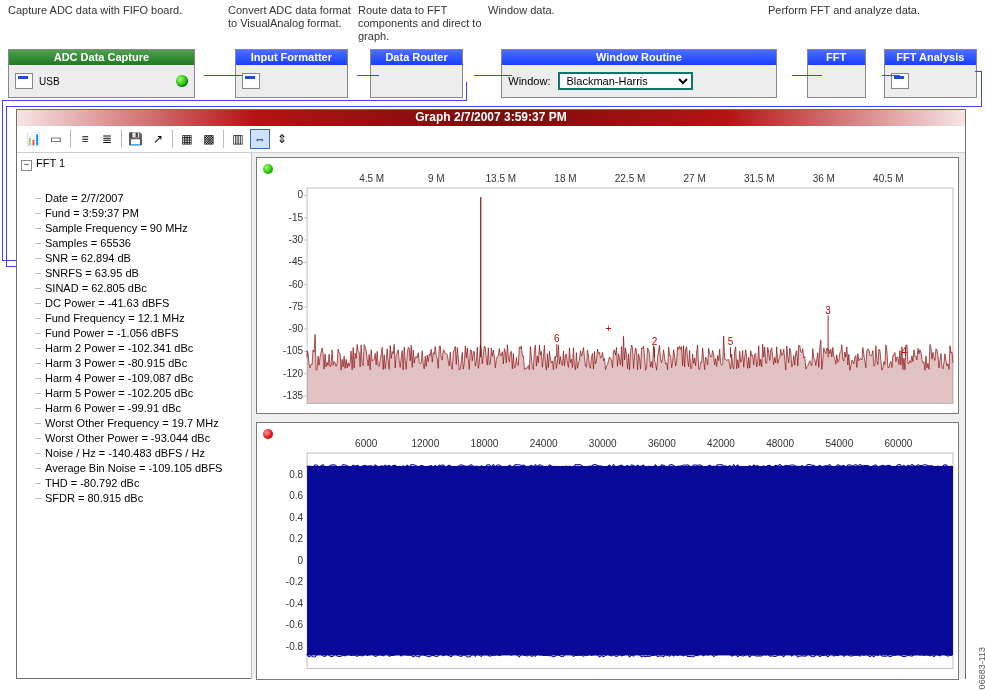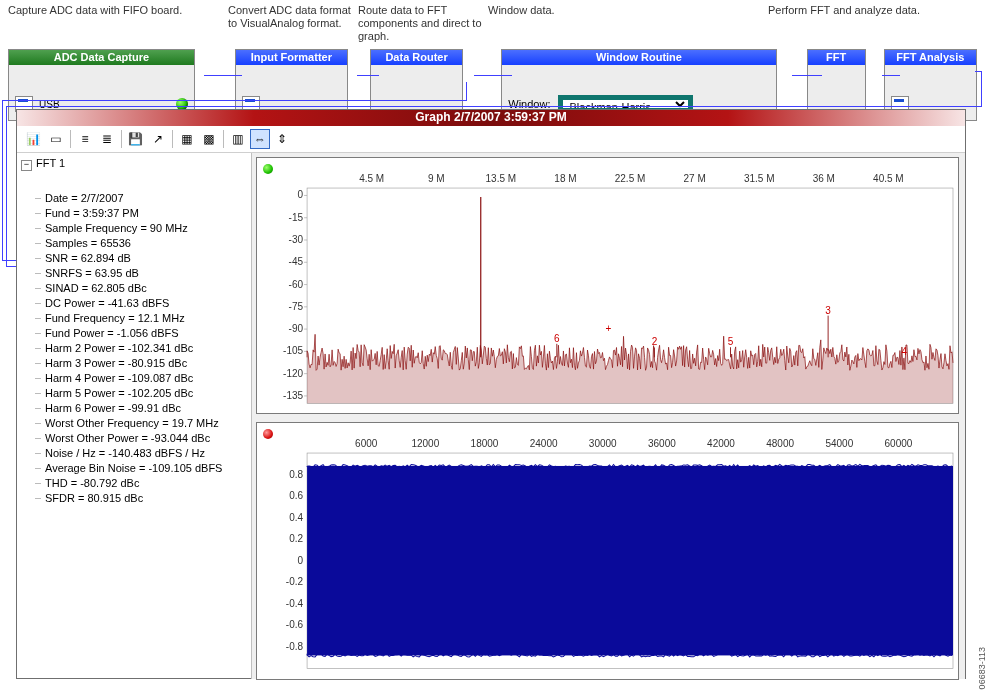--- a/index.html
+++ b/index.html
@@ -4,33 +4,33 @@
 <style>
 html,body{margin:0;padding:0;font-family:"Tahoma","Segoe UI",sans-serif;font-size:11px;color:#000;background:#fff;}
 .page{width:985px;height:691px;position:relative;box-sizing:border-box;padding:0 8px;}
 
 .labels-row{display:flex;height:45px;align-items:flex-start;padding-top:4px;}
 .lab{font-size:11px;color:#333;line-height:13px;}
 
 .blocks-row{display:flex;align-items:flex-start;height:55px;position:relative;}
 .block{border:1px solid #888;background:#ededed;box-sizing:border-box;position:relative;}
 .block-title{height:15px;font-size:11px;font-weight:bold;color:#fff;text-align:center;line-height:15px;}
-.block-body{display:flex;align-items:center;justify-content:flex-start;padding:4px 6px;height:24px;margin-top:23px;}
+.block-body{display:flex;align-items:center;justify-content:flex-start;padding:4px 6px;height:24px;}
 .block-chip{width:16px;height:14px;border:1px solid #888;background:#fff;display:inline-block;margin-right:6px;position:relative;}
 .block-chip::before{content:"";position:absolute;left:2px;top:2px;width:10px;height:3px;background:#1a4fd0;}
 .led-green{width:12px;height:12px;border-radius:50%;background:radial-gradient(circle at 35% 35%,#9dff6c,#1cbf00 60%,#0a6f00);box-shadow:inset -1px -1px 2px rgba(0,0,0,.4);}
 .usb{font-size:10px;}
 
 .gap{flex:0 0 auto;}
 
 
 .t-green{background:linear-gradient(#4fa04f,#1f7a1f);}
 .t-blue{background:linear-gradient(#4b6fff,#1740ff);}
 
-.window-select{width:135px;height:18px;border:5px solid #0f766e;background:#fff;font:inherit;padding:0 2px;}
+.window-select{width:135px;height:18px;border:2px solid #0f766e;background:#fff;font:inherit;padding:0 2px;}
 .window-label{margin-right:8px;}
 
 .graph-window{position:absolute;left:16px;top:109px;width:950px;height:570px;border:1px solid #6f6f6f;background:#fff;box-sizing:border-box;}
 .graph-title{height:16px;text-align:center;font-size:12px;font-weight:bold;color:#fff;background:linear-gradient(90deg,#f7e5e5 0%,#b41314 25%,#7a0c0c 50%,#b41314 75%,#f7e5e5 100%);}
 .toolbar{height:26px;border-bottom:1px solid #cfcfcf;display:flex;align-items:center;padding:0 6px;gap:0;}
 .tb-btn{width:20px;height:20px;border:1px solid transparent;background:none;margin:0 1px;display:flex;align-items:center;justify-content:center;font-size:12px;cursor:pointer;}
 .tb-sep{width:1px;height:18px;background:#bbb;margin:0 3px;}
 .tb-active{border:1px solid #316ac5;background:#cfe3ff;}
 
 .graph-body{display:flex;height:calc(100% - 42px);}

